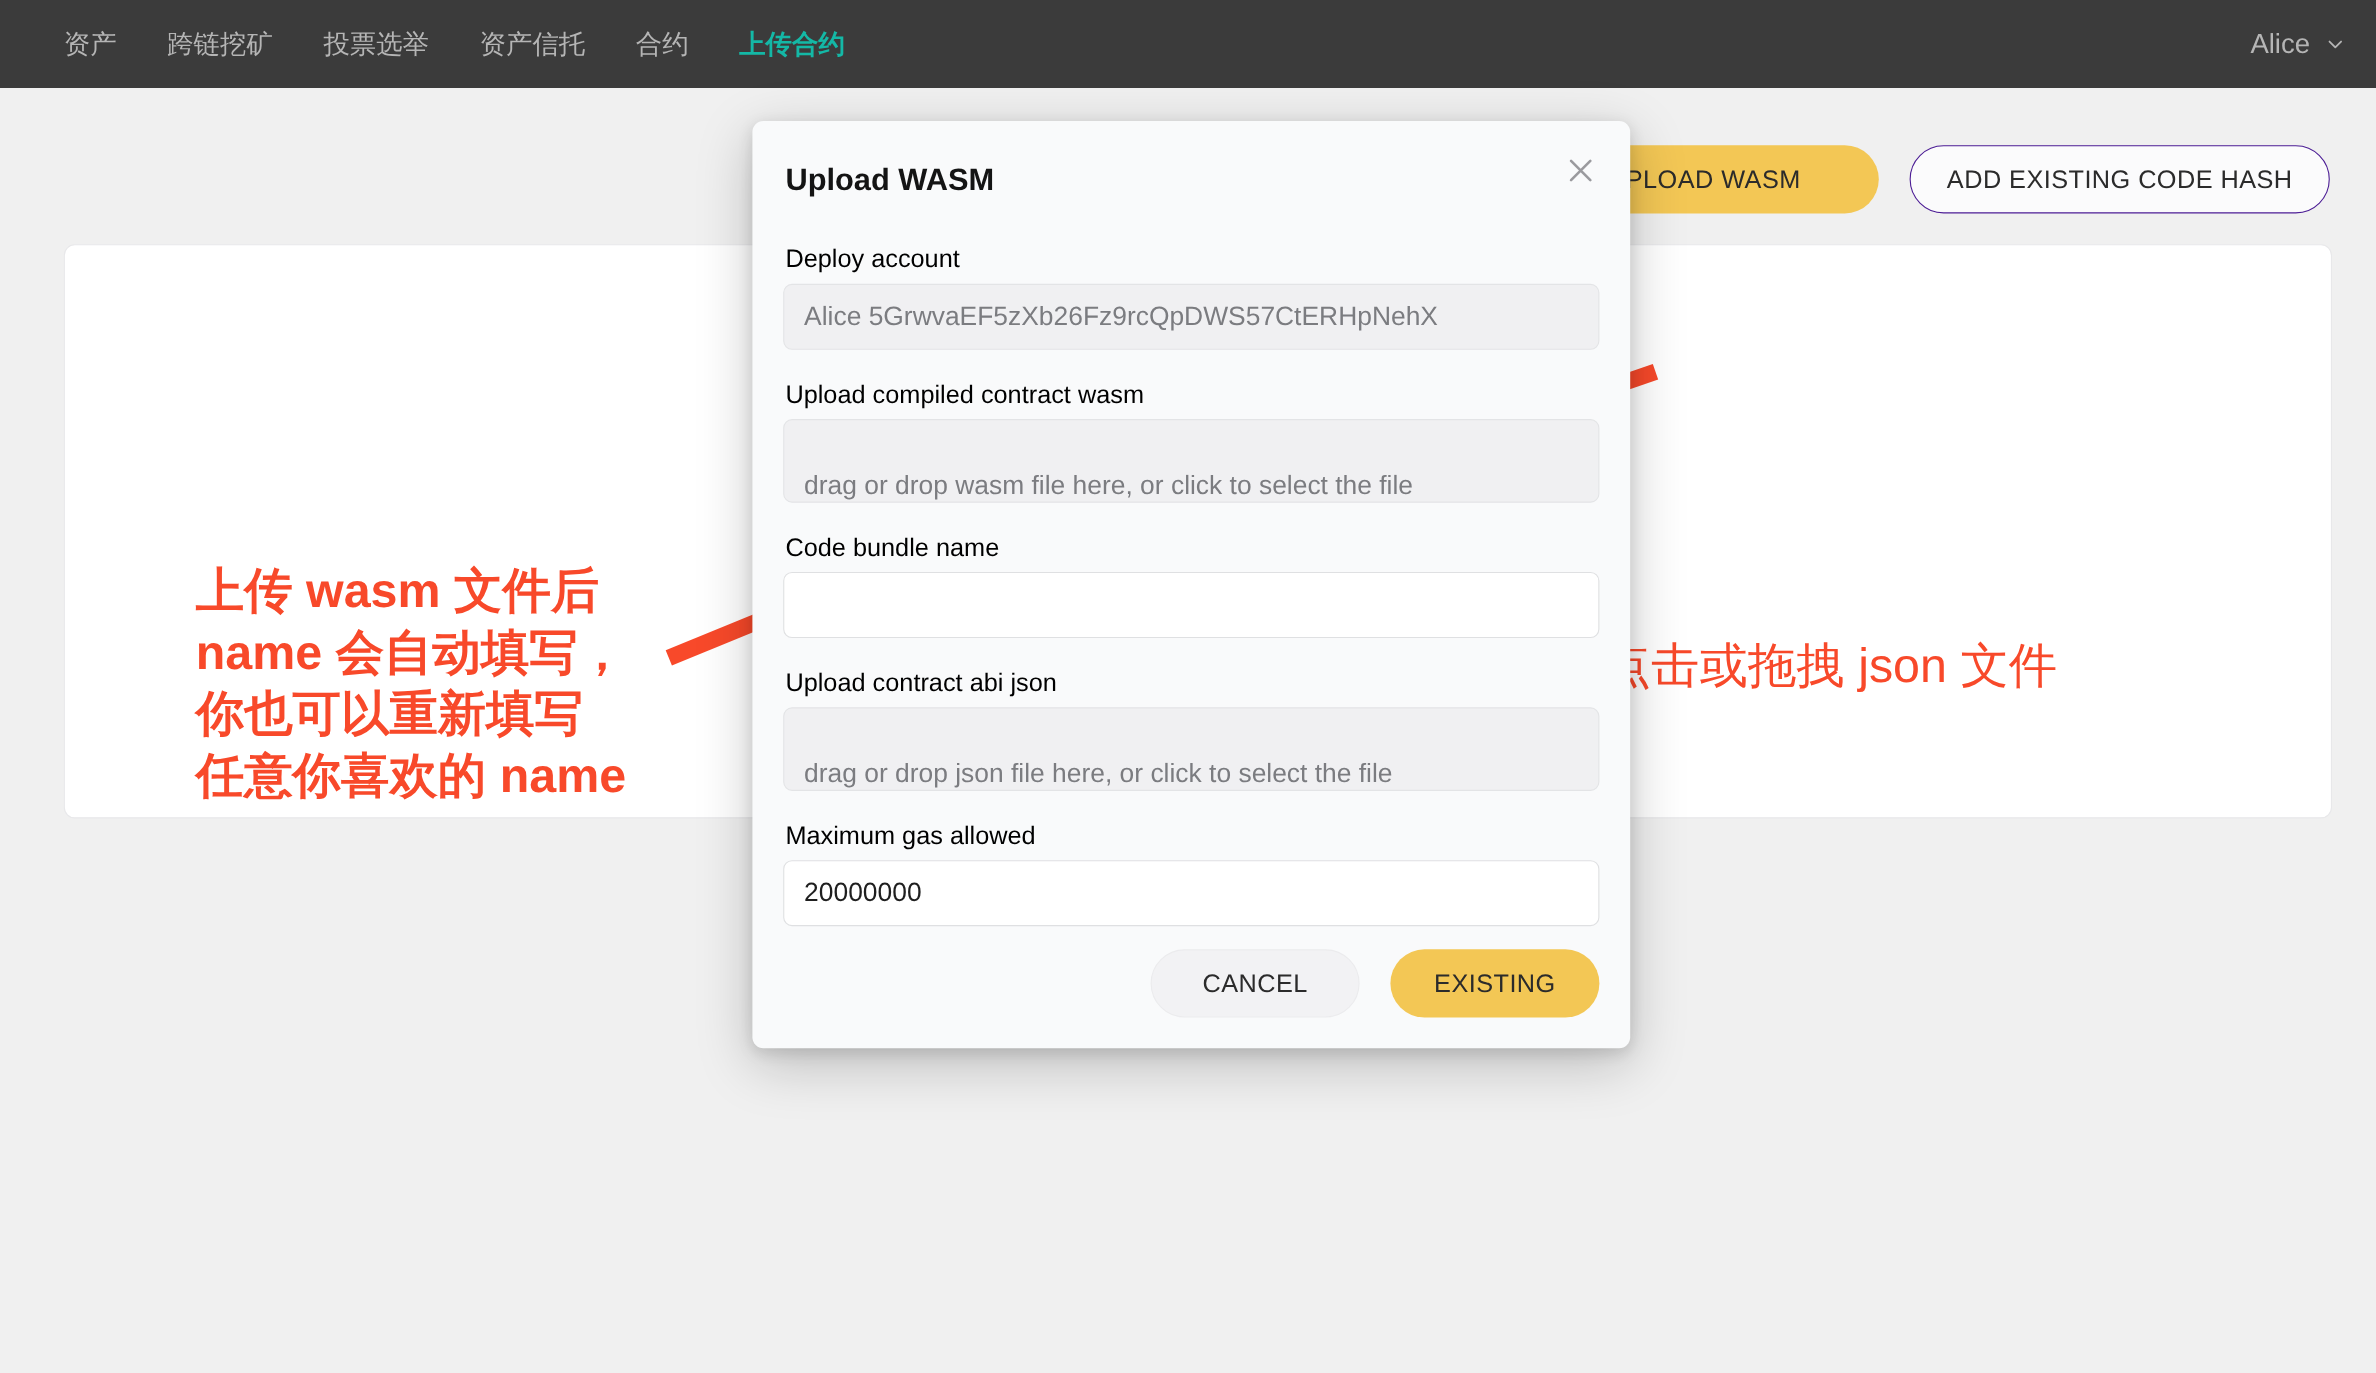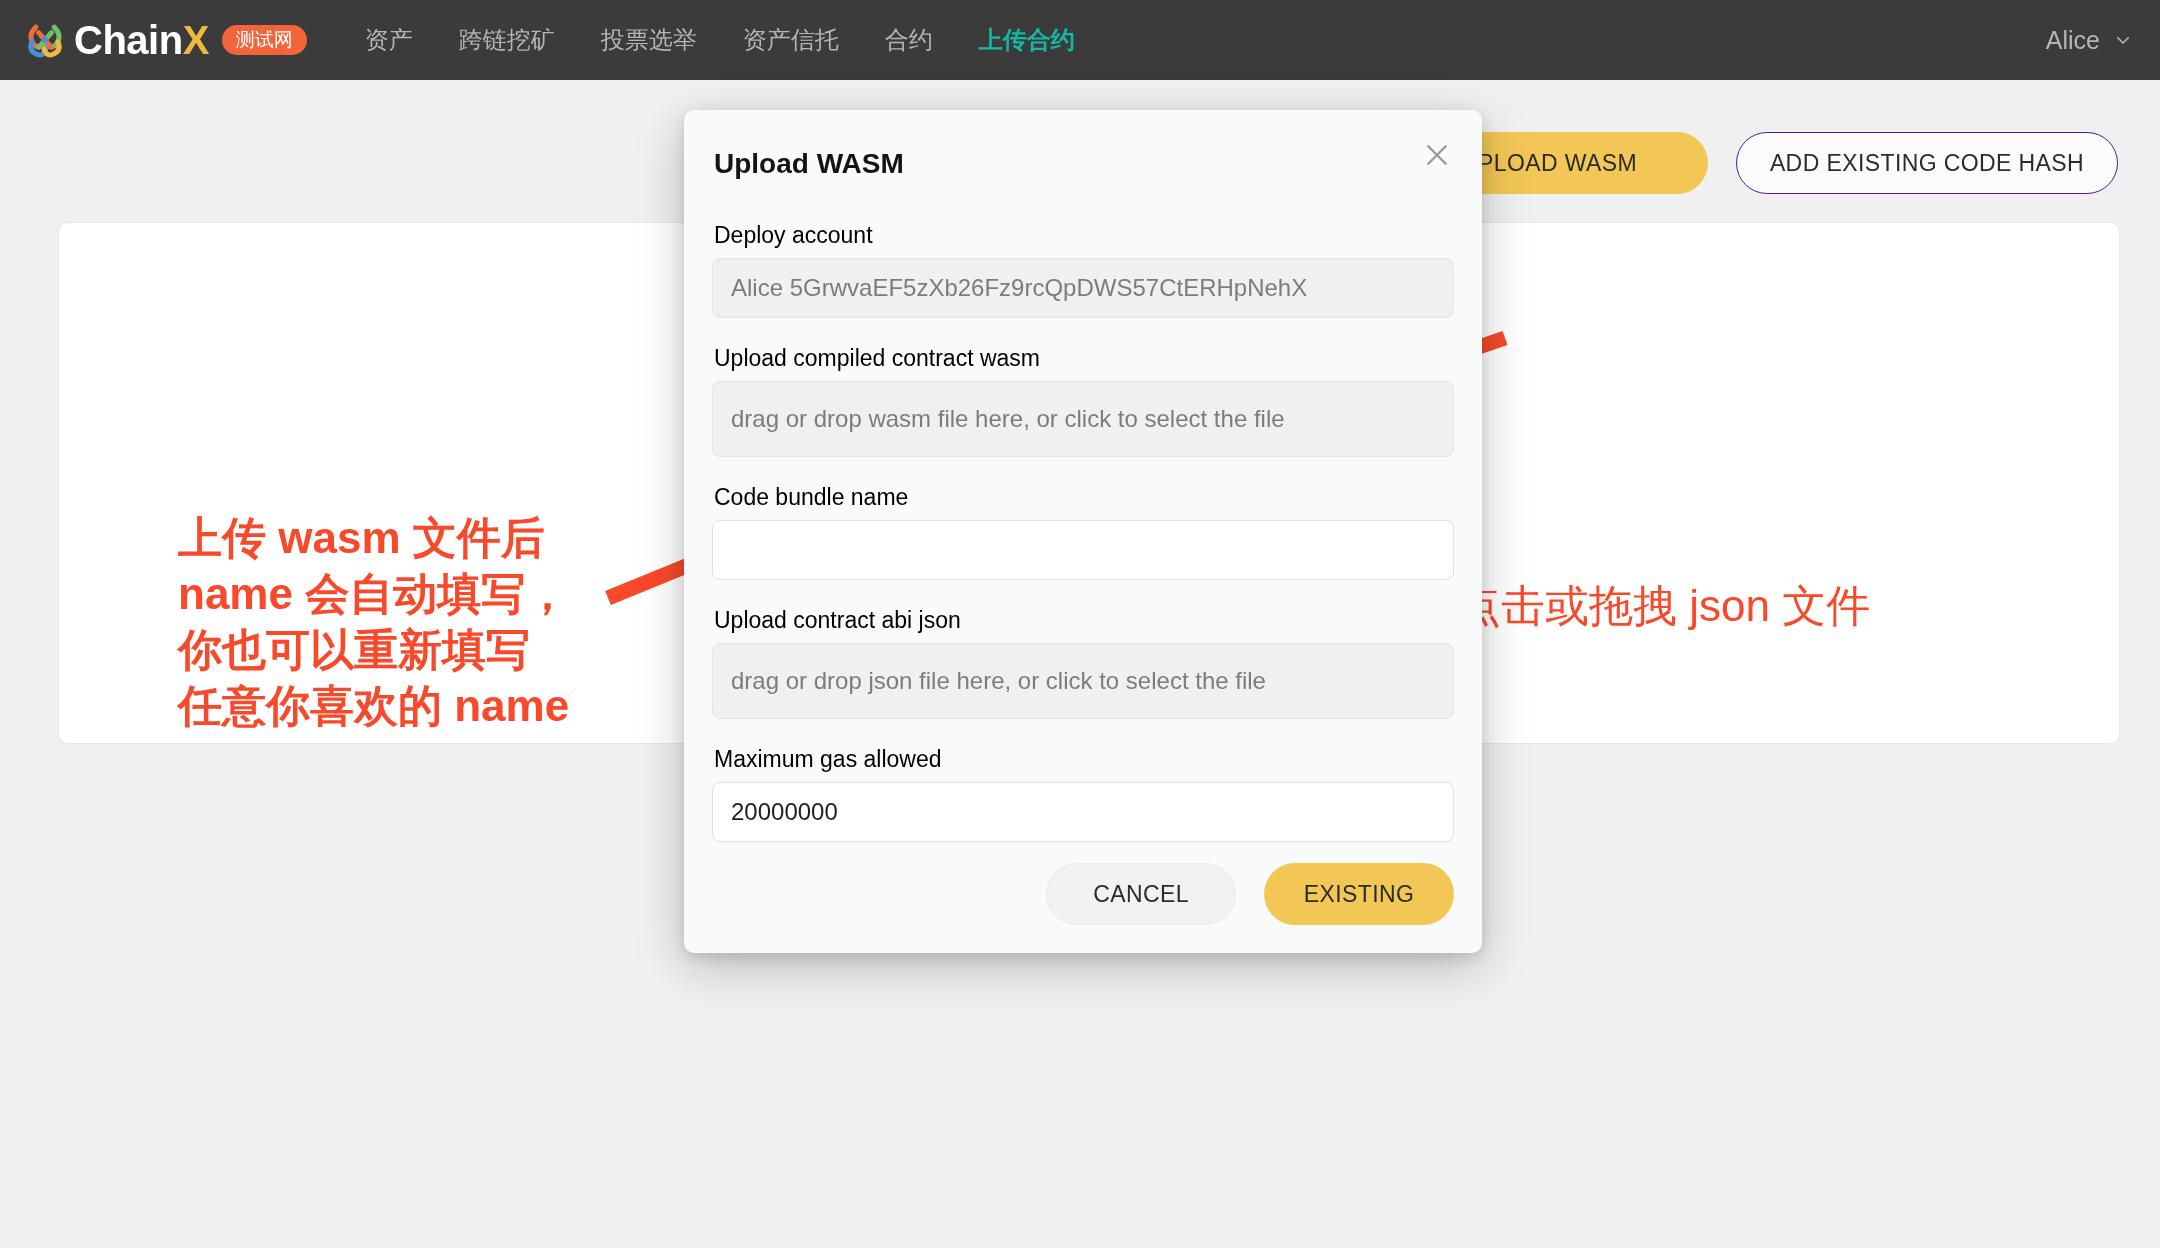--- a/index.html
+++ b/index.html
@@ -115,21 +115,21 @@
     border: 1px solid #e3e4e6; background: #f0f0f2;
     display: flex; align-items: center;
     padding: 0 18px; font-size: 24px; color: #7b7c80;
   }
   .input-box.white {
     background: #ffffff; color: #1f1f1f; border: 1px solid #dfe0e2;
   }
   .dropzone {
     width: 100%; height: 76px; border-radius: 8px;
     border: 1px solid #e3e4e6; background: #f0f0f2;
-    display: flex; align-items: center;
+    display: flex; align-items: flex-end;
     padding: 0 18px; font-size: 24px; color: #7b7c80;
     cursor: pointer;
   }
   .dialog-actions {
     position: absolute; right: 28px; bottom: 28px;
     display: flex; align-items: center; gap: 28px;
   }
   .btn-cancel {
     width: 190px; height: 62px; border-radius: 34px;
     background: #f2f2f4; border: 1px solid #ebebed; color: #2b2b2b;
@@ -143,35 +143,20 @@
     display: flex; align-items: center; justify-content: center;
   }
 </style>
 </head>
 <body>
 
 <div class="page">
 
   <div class="navbar">
 
-    <div class="brand">
-      <svg class="brand-mark" viewBox="0 0 100 100">
-        <g fill="none" stroke-width="11" stroke-linecap="round">
-          <path d="M30 22 Q14 38 22 54 Q30 70 46 62" stroke="#ef6c3d"></path>
-          <path d="M70 22 Q86 38 78 54 Q70 70 54 62" stroke="#6ec06a"></path>
-          <path d="M22 54 Q14 72 30 80 Q46 88 52 70" stroke="#4a90d9"></path>
-          <path d="M78 54 Q86 72 70 80 Q54 88 48 70" stroke="#f0b840"></path>
-          <path d="M36 34 L64 66" stroke="#ef6c3d"></path>
-          <path d="M64 34 L36 66" stroke="#6ec06a"></path>
-        </g>
-        <circle cx="50" cy="50" r="7" fill="#4a90d9"></circle>
-      </svg>
-      <span class="brand-text"><span>Chain<span class="x">X</span></span></span>
-      <span class="brand-badge">测试网</span>
-    </div>
 
     <div class="nav-links">
       <span class="nav-link">资产</span>
       <span class="nav-link">跨链挖矿</span>
       <span class="nav-link">投票选举</span>
       <span class="nav-link">资产信托</span>
       <span class="nav-link">合约</span>
       <span class="nav-link active">上传合约</span>
     </div>
 

